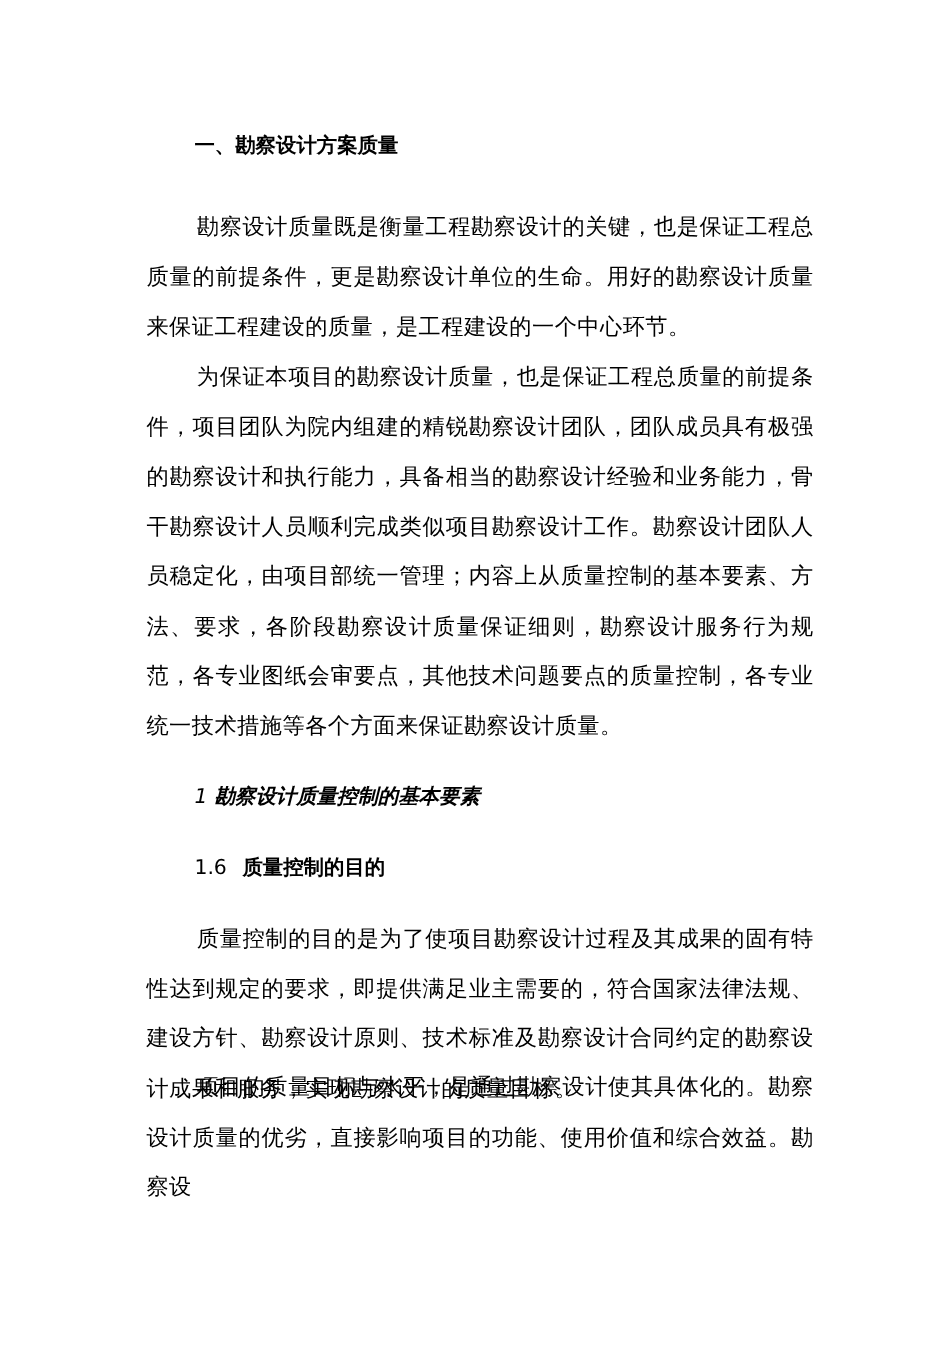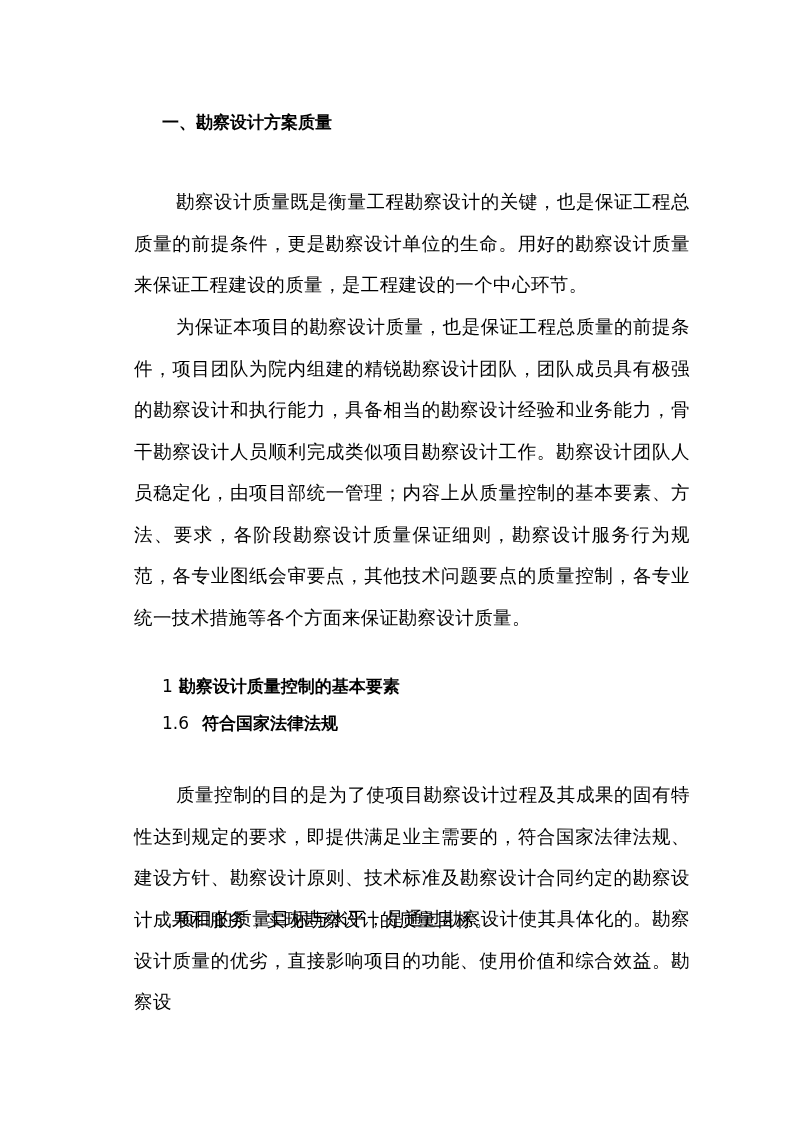--- a/index.html
+++ b/index.html
@@ -11,36 +11,36 @@
   .page { position: absolute; left: 118px; top: 0; width: 556px; }
   .h {
     position: absolute; left: 0; font-weight: bold;
     font-family: "DejaVu Sans", "Liberation Sans", sans-serif;
     font-size: 17px; line-height: 20px; white-space: nowrap; margin-left: 44px;
   }
   .p {
     position: absolute; left: 0; width: 556px;
     font-size: 18.5px; line-height: 41.5px;
     text-indent: 42px; text-align: justify; letter-spacing: 0.4px;
-    margin: 16px;
+    margin: 4px;
   }
   .num { display: inline-block; width: 40px; font-weight: normal; }
 </style>
 </head>
 <body>
 
 <div class="page">
   <div class="h" style="top:112px;">一、勘察设计方案质量</div>
 
   <p class="p" style="top:165px;">勘察设计质量既是衡量工程勘察设计的关键，也是保证工程总质量的前提条件，更是勘察设计单位的生命。用好的勘察设计质量来保证工程建设的质量，是工程建设的一个中心环节。</p>
   <p class="p" style="top:290px;">为保证本项目的勘察设计质量，也是保证工程总质量的前提条件，项目团队为院内组建的精锐勘察设计团队，团队成员具有极强的勘察设计和执行能力，具备相当的勘察设计经验和业务能力，骨干勘察设计人员顺利完成类似项目勘察设计工作。勘察设计团队人员稳定化，由项目部统一管理；内容上从质量控制的基本要素、方法、要求，各阶段勘察设计质量保证细则，勘察设计服务行为规范，各专业图纸会审要点，其他技术问题要点的质量控制，各专业统一技术措施等各个方面来保证勘察设计质量。</p>
 
-  <div class="h" style="top:676px;">
+  <div class="h" style="top:654px;font-style:italic;">
     <span style="font-weight:normal;margin-right:6px;">1</span><span>勘察设计质量控制的基本要素</span>
   </div>
 
   <div class="h" style="top:713px;">
-    <span class="num">1.6</span><span>符合国家法律法规</span>
+    <span class="num">1.6</span><span>质量控制的目的</span>
   </div>
 
   <p class="p" style="top:758px;">质量控制的目的是为了使项目勘察设计过程及其成果的固有特性达到规定的要求，即提供满足业主需要的，符合国家法律法规、建设方针、勘察设计原则、技术标准及勘察设计合同约定的勘察设计成果和服务，实现勘察设计的质量目标。</p>
   <p class="p" style="top:882px;">项目的质量目标与水平，是通过勘察设计使其具体化的。勘察设计质量的优劣，直接影响项目的功能、使用价值和综合效益。勘察设</p>
 </div>
 
 </body></html>

